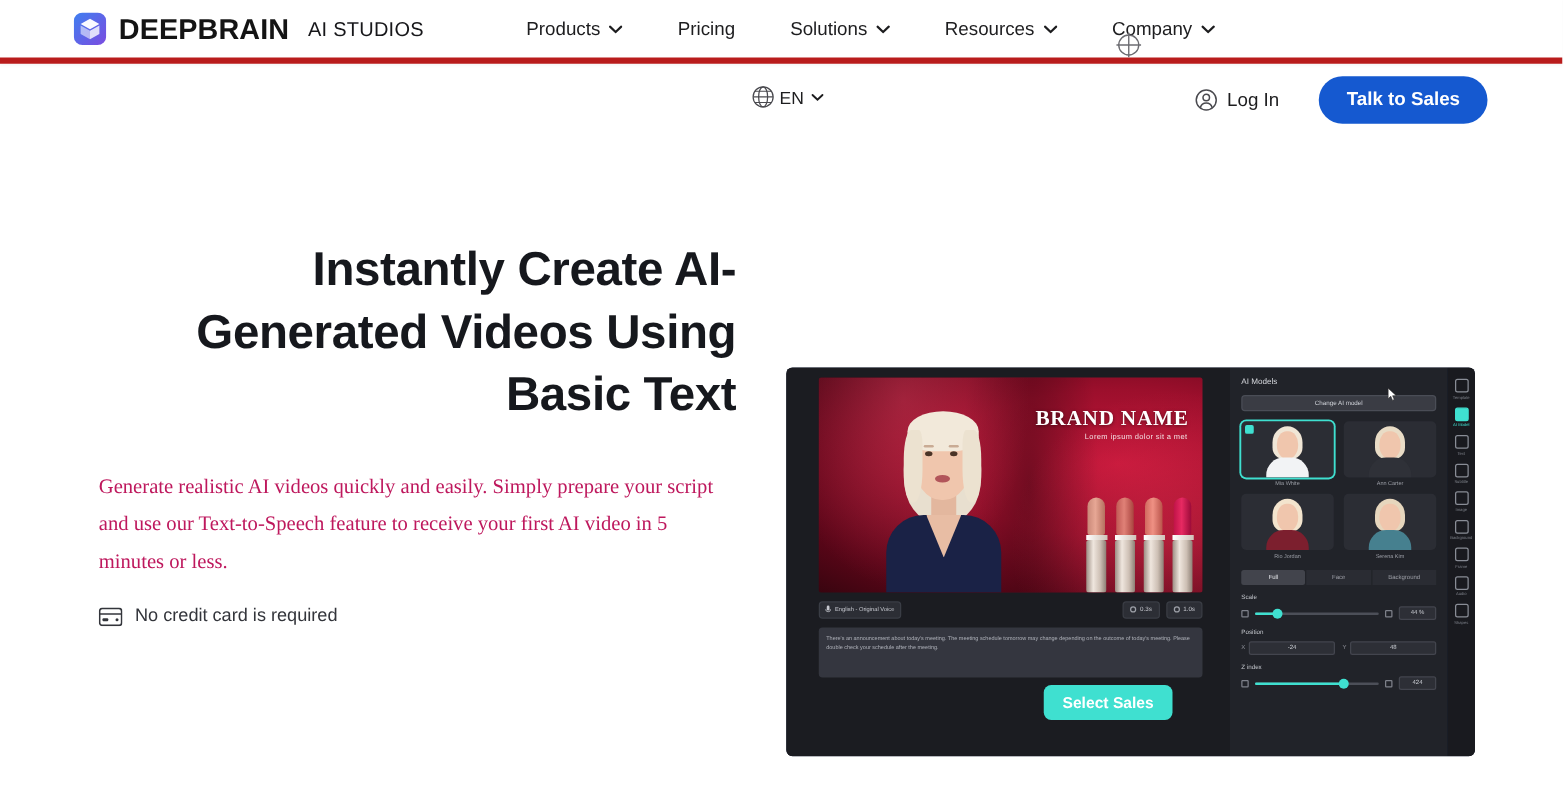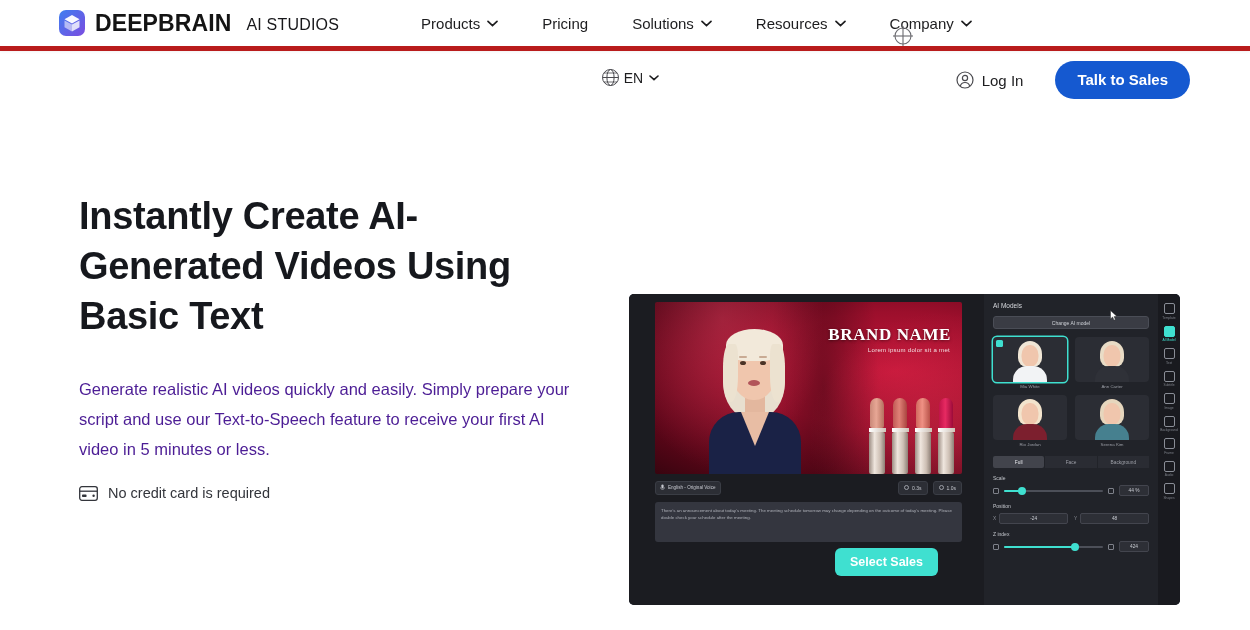--- a/index.html
+++ b/index.html
@@ -108,27 +108,29 @@
     padding-left: 79px;
     padding-top: 140px;
   }
   .hero-left { width: 510px; }
   .headline {
     font-size: 38px;
     font-weight: 700;
     line-height: 50px;
     letter-spacing: -0.3px;
     color: #16181d;
+    text-align: right;
   }
   .subcopy {
     margin-top: 33px;
     font-size: 16.5px;
     line-height: 30px;
-    color: #4c1d95;
+    color: #be185d;
     width: 500px;
+    font-family: Liberation Serif, serif;
   }
   .btn-cta {
     margin-top: 65px;
     background: #1559d0;
     color: #ffffff;
     font-size: 16px; font-weight: 700;
     border: none; border-radius: 27px;
     height: 47px;
     padding: 0 36px;
     cursor: pointer;

